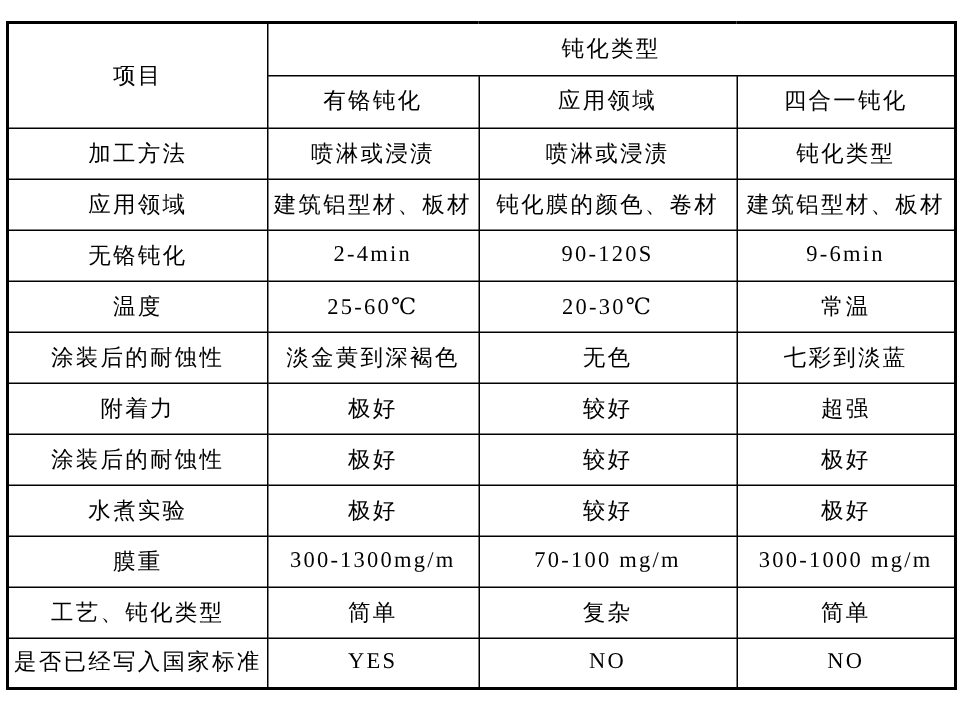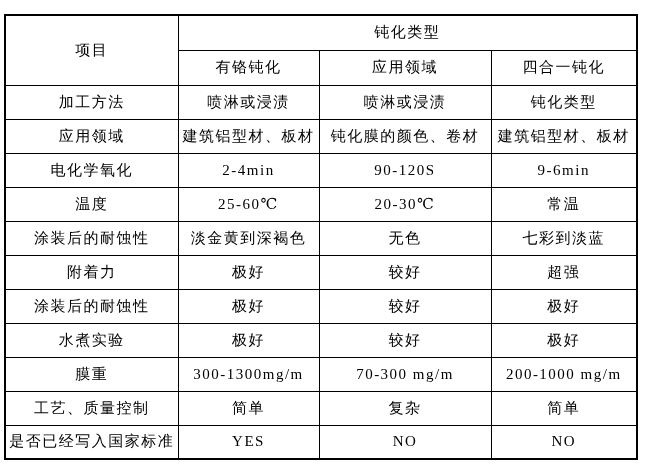--- a/index.html
+++ b/index.html
@@ -65,21 +65,21 @@
         <td>喷淋或浸渍</td>
         <td>钝化类型</td>
       </tr>
       <tr>
         <td>应用领域</td>
         <td>建筑铝型材、板材</td>
         <td>钝化膜的颜色、卷材</td>
         <td>建筑铝型材、板材</td>
       </tr>
       <tr>
-        <td>电化学氧化</td>
+        <td>无铬钝化</td>
         <td>2-4min</td>
         <td>90-120S</td>
         <td>9-6min</td>
       </tr>
       <tr>
         <td>温度</td>
         <td>25-60℃</td>
         <td>20-30℃</td>
         <td>常温</td>
       </tr>
@@ -103,25 +103,25 @@
       </tr>
       <tr>
         <td>水煮实验</td>
         <td>极好</td>
         <td>较好</td>
         <td>极好</td>
       </tr>
       <tr>
         <td>膜重</td>
         <td>300-1300mg/m</td>
-        <td>70-300 mg/m</td>
-        <td>200-1000 mg/m</td>
+        <td>70-100 mg/m</td>
+        <td>300-1000 mg/m</td>
       </tr>
       <tr>
-        <td>工艺、质量控制</td>
+        <td>工艺、钝化类型</td>
         <td>简单</td>
         <td>复杂</td>
         <td>简单</td>
       </tr>
       <tr>
         <td>是否已经写入国家标准</td>
         <td>YES</td>
         <td>NO</td>
         <td>NO</td>
       </tr>

